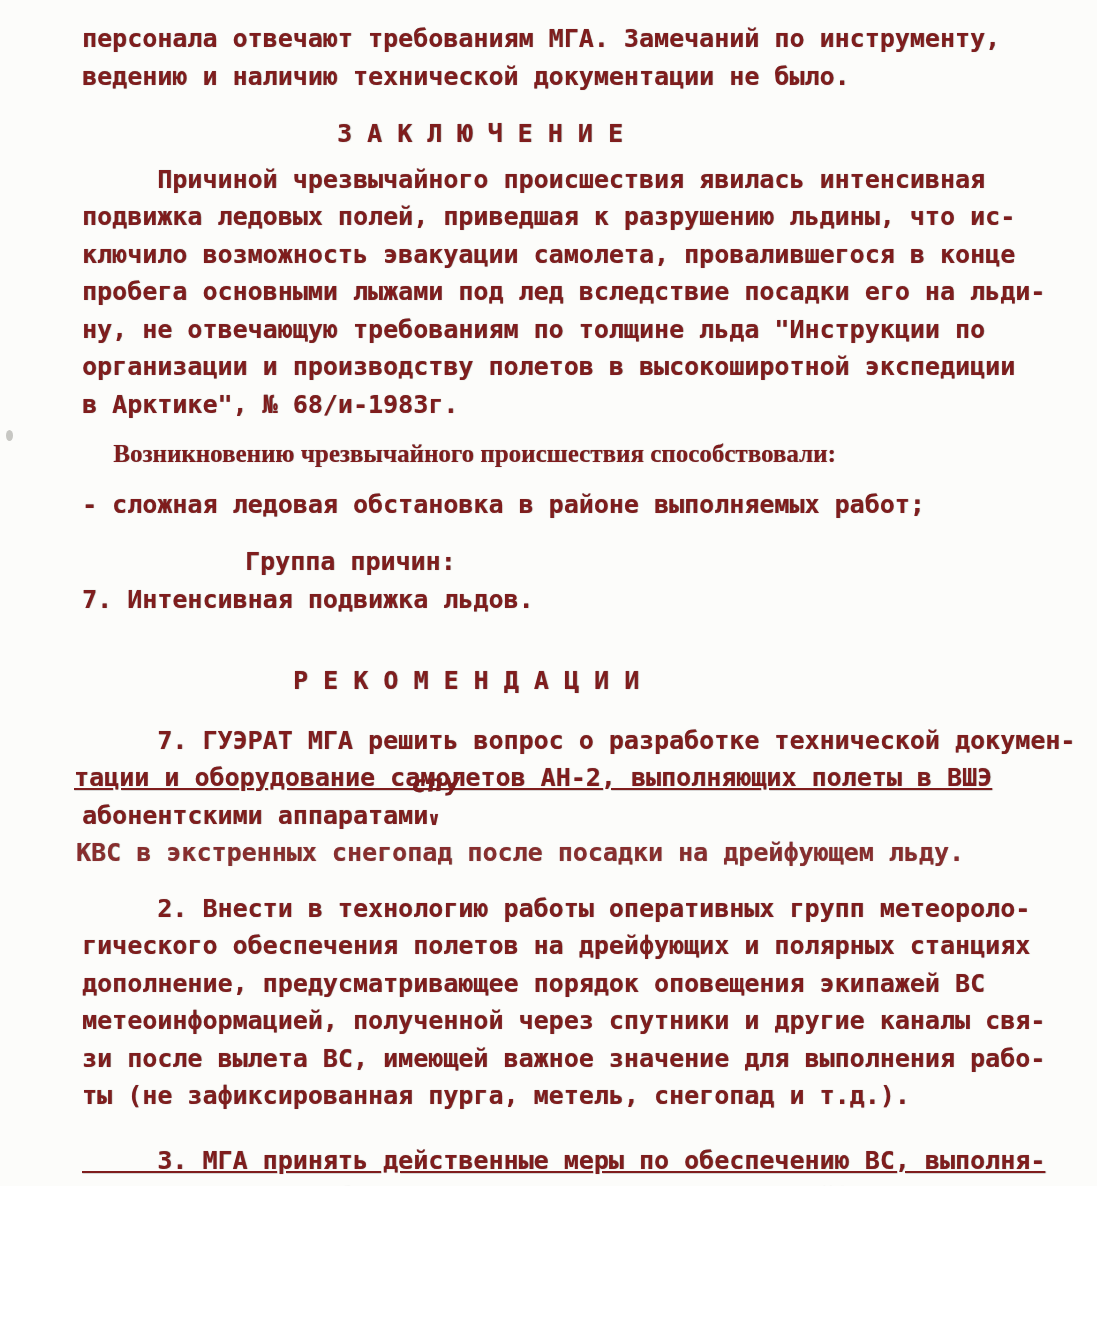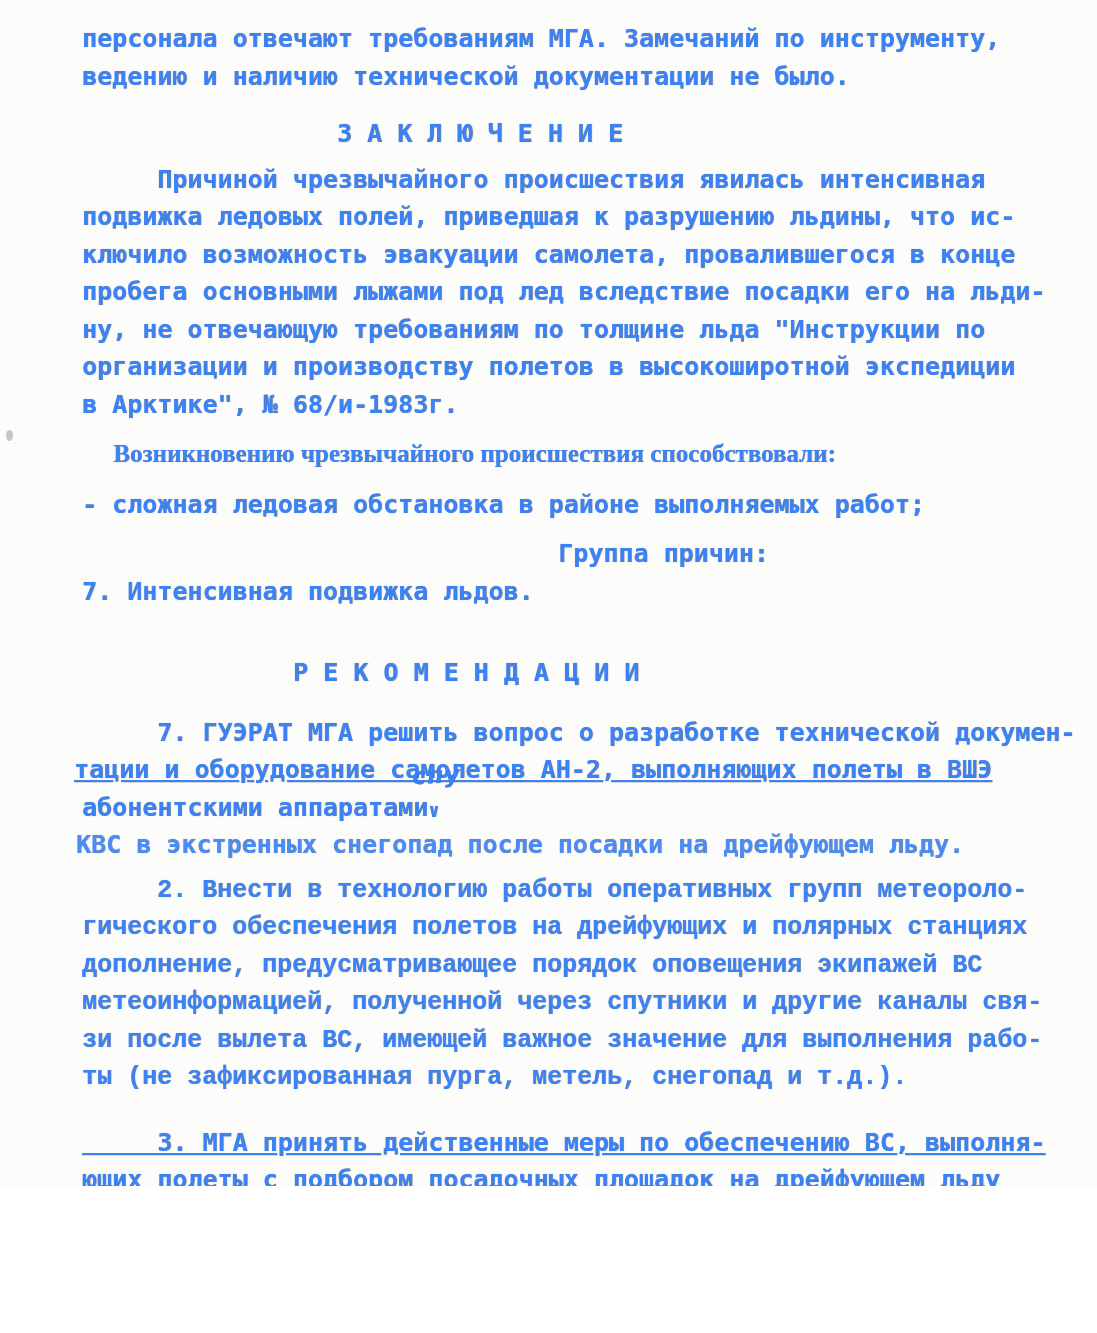--- a/index.html
+++ b/index.html
@@ -3,45 +3,45 @@
 <meta charset="utf-8">
 <style>
   html,body{margin:0;padding:0;background:#ffffff;}
   .page{
     position:relative;
     width:1097px;
     height:1186px;
     box-sizing:border-box;
     padding:20px 15px 0 82px;
     background:#fcfcfa;
-    color:#3b82f6;
+    color:#7f1d1d;
     font-family:"DejaVu Sans Mono","Liberation Mono",monospace;
     font-size:25px;
     font-weight:bold;
     line-height:37.5px;
     overflow:hidden;
   }
   .tw{
     white-space:pre;
     text-shadow:0.4px 0.3px 0.8px rgba(25,25,25,0.55);
   }
   .heading{
     white-space:pre;
     text-shadow:0.5px 0.4px 1px rgba(25,25,25,0.6);
   }
   .h-conclusion{margin-top:20px;margin-left:255px;}
   .h-recommendations{margin-top:44px;margin-left:211px;}
   .p-conclusion{margin-top:8px;}
   .p-contrib{margin-top:12px;font-family:Liberation Serif, serif;}
   .factor-1{margin-top:13px;}
   .factor-2{margin-top:14px;}
-  .cause-group{margin-top:12px;margin-left:163px;text-align:center;}
+  .cause-group{margin-top:20px;margin-left:163px;}
   .cause-item{margin-top:0;}
   .rec-1{margin-top:22px;}
-  .rec-2{margin-top:8px;font-family:Liberation Mono, monospace;}
+  .rec-2{margin-top:18px;}
   .rec-3{margin-top:27px;text-decoration:underline;}
   .rec-line{white-space:pre;text-shadow:0.4px 0.3px 0.8px rgba(25,25,25,0.55);}
   .rec-line.shift-left{margin-left:-8px;text-decoration:underline;}
   .rec-line.shift-left-sm{margin-left:-6px;opacity:0.92;}
   .caret-wrap{position:relative;display:inline-block;width:16px;}
   .caret-mark{
     display:inline-block;
     font-size:19px;
     line-height:1;
     transform:translateY(1px);

